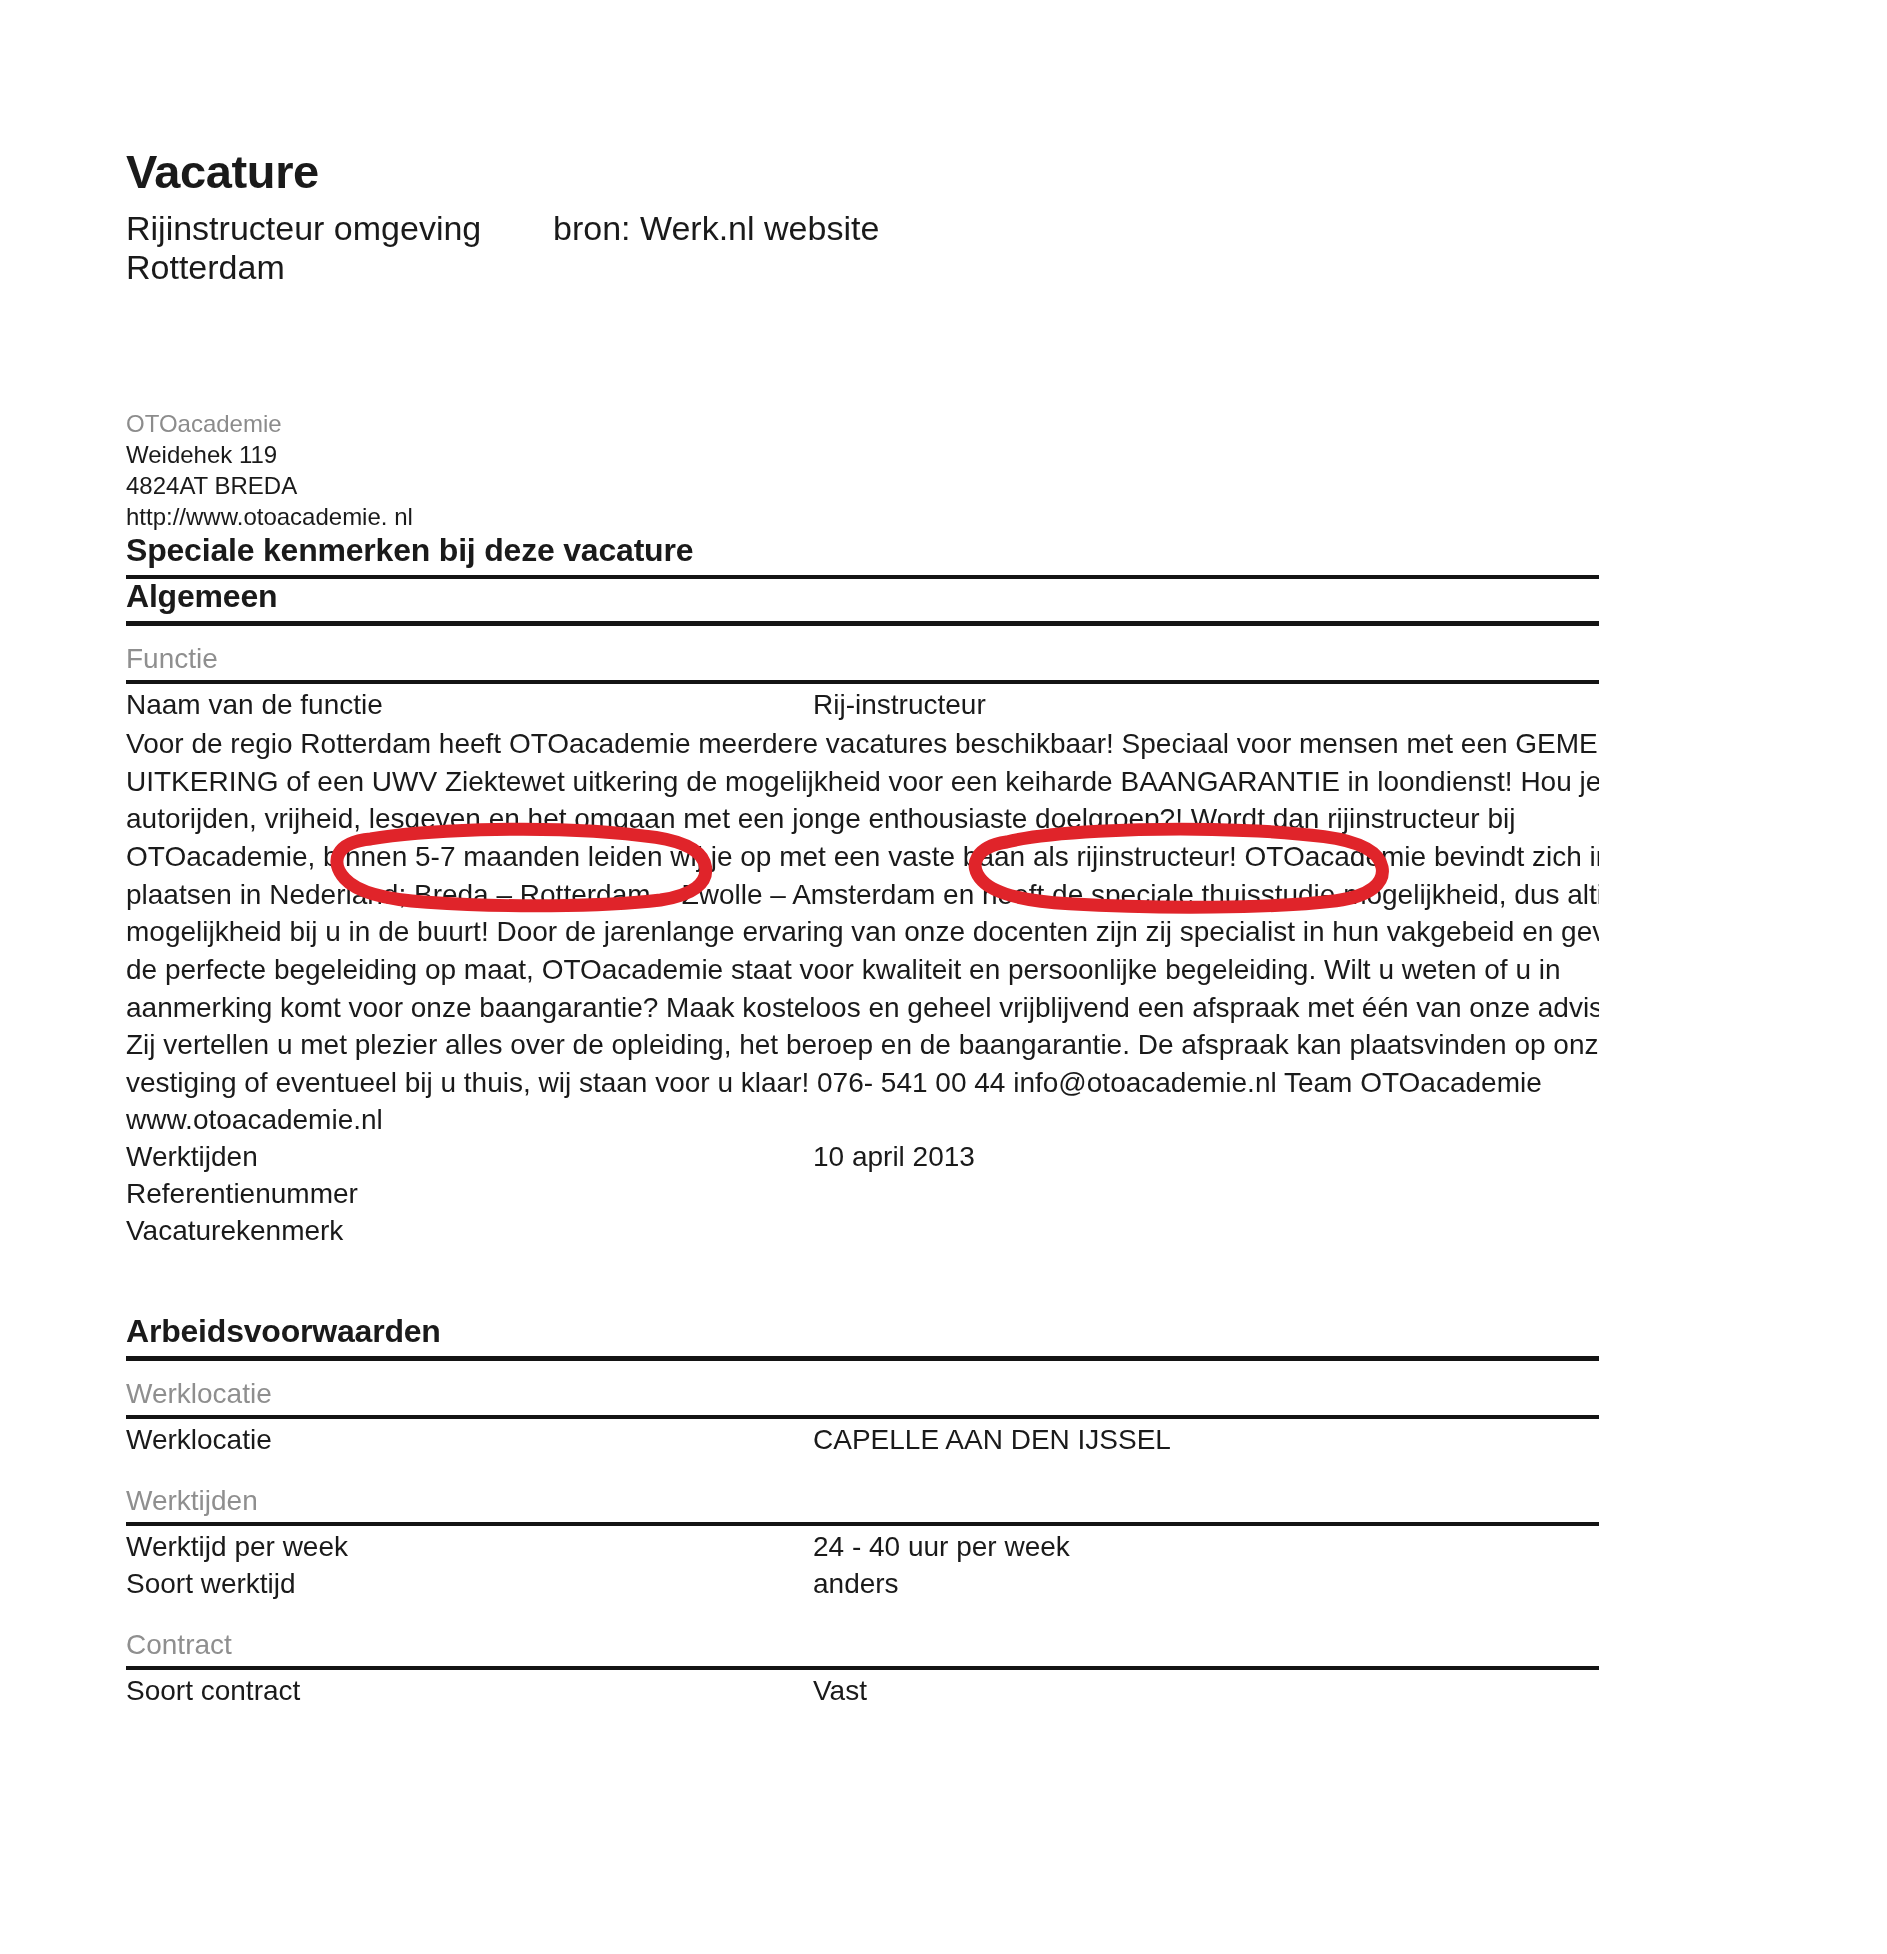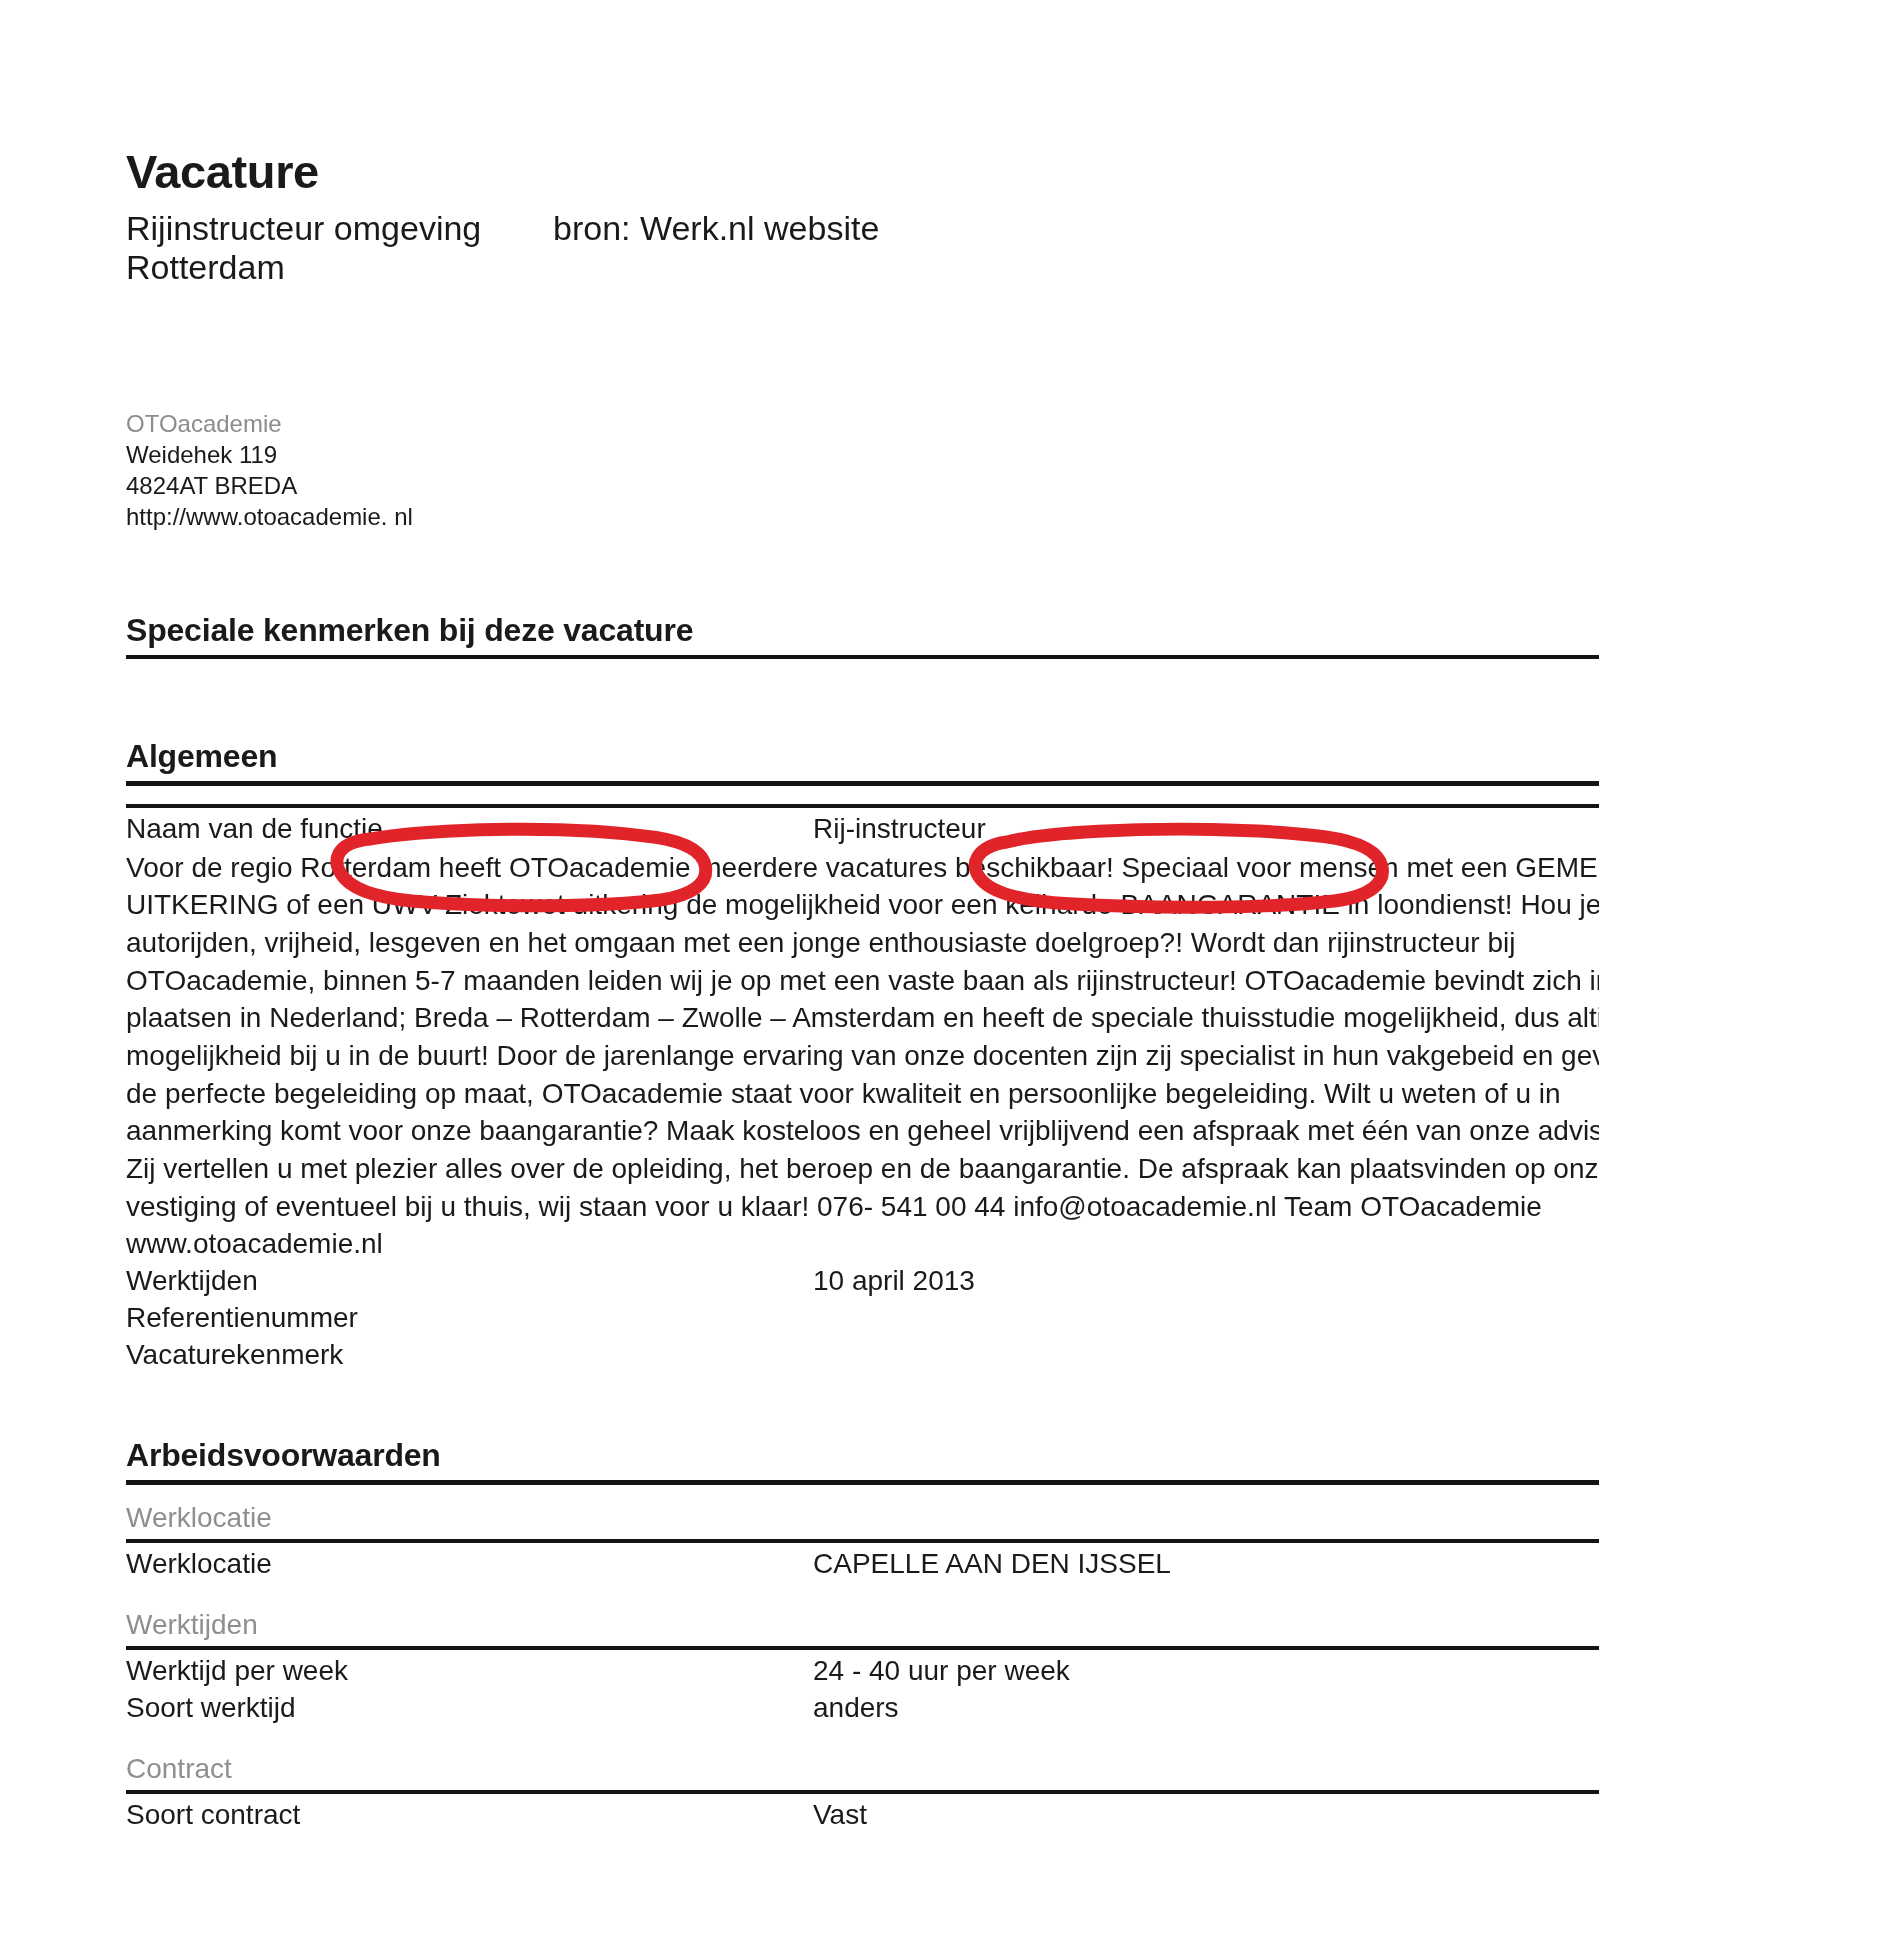--- a/index.html
+++ b/index.html
@@ -55,21 +55,20 @@
     margin-top: 122px;
     font-size: 24px;
     line-height: 1.29;
   }
   .address .org {
     color: #8c8c8c;
   }
 
   
   .section-major {
-    margin-top: 80px;
   }
   .section-major.tight {
     margin-top: 64px;
   }
   .h-major {
     font-size: 32px;
     font-weight: bold;
     letter-spacing: -0.2px;
     line-height: 1.1;
     padding-bottom: 6.9px;
@@ -156,20 +155,21 @@
     <div class="section-major">
       <div class="h-major">Speciale kenmerken bij deze vacature</div>
       <div class="rule-thick"></div>
     </div>
 
     <div class="section-major">
       <div class="h-major">Algemeen</div>
       <div class="rule-thick"></div>
 
       <div class="subgroup first">
+        <div class="h-sub">Functie</div>
         <div class="rule-med"></div>
         <div class="rows">
           <div class="row">
             <div class="label">Naam van de functie</div>
             <div class="value">Rij-instructeur</div>
           </div>
           <p class="body-para">Voor de regio Rotterdam heeft OTOacademie meerdere vacatures beschikbaar! Speciaal voor mensen met een GEMEENTE UITKERING of een UWV Ziektewet uitkering de mogelijkheid voor een keiharde BAANGARANTIE in loondienst! Hou je van autorijden, vrijheid, lesgeven en het omgaan met een jonge enthousiaste doelgroep?! Wordt dan rijinstructeur bij OTOacademie, binnen 5-7 maanden leiden wij je op met een vaste baan als rijinstructeur! OTOacademie bevindt zich in 4 plaatsen in Nederland; Breda – Rotterdam – Zwolle – Amsterdam en heeft de speciale thuisstudie mogelijkheid, dus altijd een mogelijkheid bij u in de buurt! Door de jarenlange ervaring van onze docenten zijn zij specialist in hun vakgebeid en geven u de perfecte begeleiding op maat, OTOacademie staat voor kwaliteit en persoonlijke begeleiding. Wilt u weten of u in aanmerking komt voor onze baangarantie? Maak kosteloos en geheel vrijblijvend een afspraak met één van onze adviseurs. Zij vertellen u met plezier alles over de opleiding, het beroep en de baangarantie. De afspraak kan plaatsvinden op onze vestiging of eventueel bij u thuis, wij staan voor u klaar! 076- 541 00 44 info@otoacademie.nl Team OTOacademie www.otoacademie.nl</p>
           <div class="row">
             <div class="label">Werktijden</div>
             <div class="value">10 april 2013</div>

